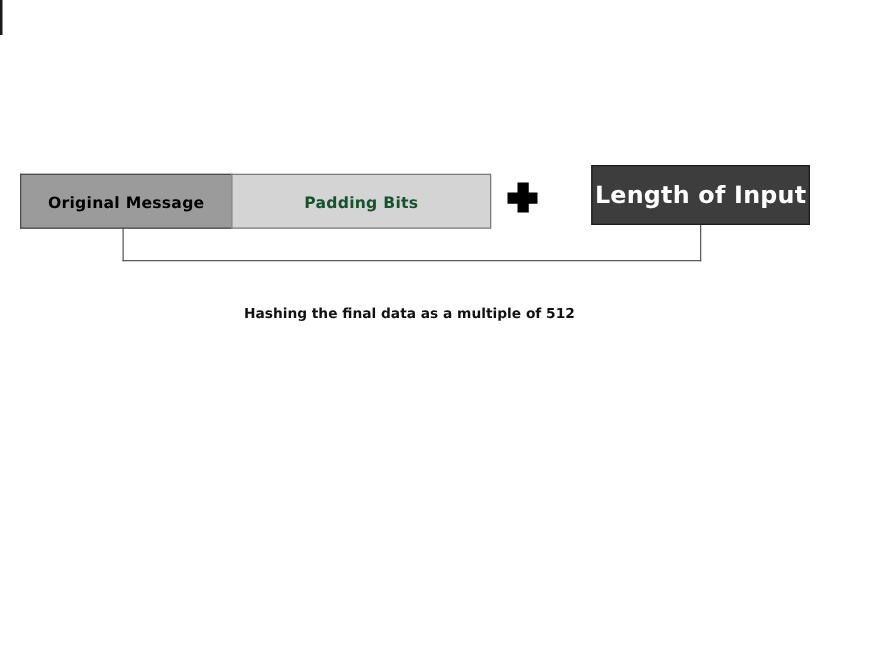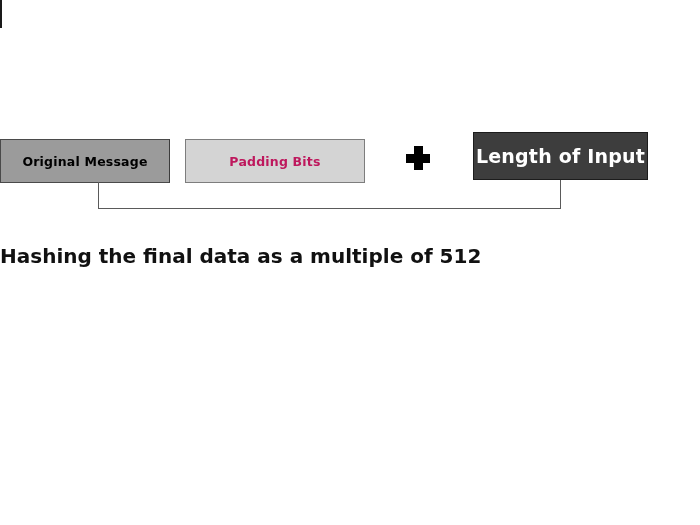--- a/index.html
+++ b/index.html
@@ -24,39 +24,39 @@
     box-sizing: border-box;
     display: flex;
     align-items: center;
     justify-content: center;
     font-weight: bold;
     letter-spacing: 0.2px;
     white-space: nowrap;
   }
 
   #block-original-message {
-    left: 0;
+    left: 16px;
     top: 139px;
     width: 170px;
     height: 44px;
     background: #9b9b9b;
     border: 1px solid #4a4a4a;
     border-right: 1px solid #3c3c3c;
     color: #000000;
     font-size: 12.5px;
   }
 
   #block-padding-bits {
     left: 185px;
     top: 139px;
-    width: 180px;
+    width: 208px;
     height: 44px;
     background: #d4d4d4;
     border: 1px solid #7d7d7d;
-    color: #be185d;
+    color: #14532d;
     font-size: 12.5px;
   }
 
   #block-length-of-input {
     left: 473px;
     top: 132px;
     width: 175px;
     height: 48px;
     background: #3d3d3d;
     border: 1px solid #1c1c1c;
@@ -120,22 +120,22 @@
     height: 28px;
     background: #1a1a1a;
   }
 
   
   #caption-hashing {
     position: absolute;
     left: 0;
     top: 244px;
     width: 655px;
-    text-align: left;
-    font-size: 20px;
+    text-align: center;
+    font-size: 11px;
     font-weight: bold;
     color: #111111;
     white-space: nowrap;
   }
 </style>
 </head>
 <body>
 
 <div id="canvas">
 

